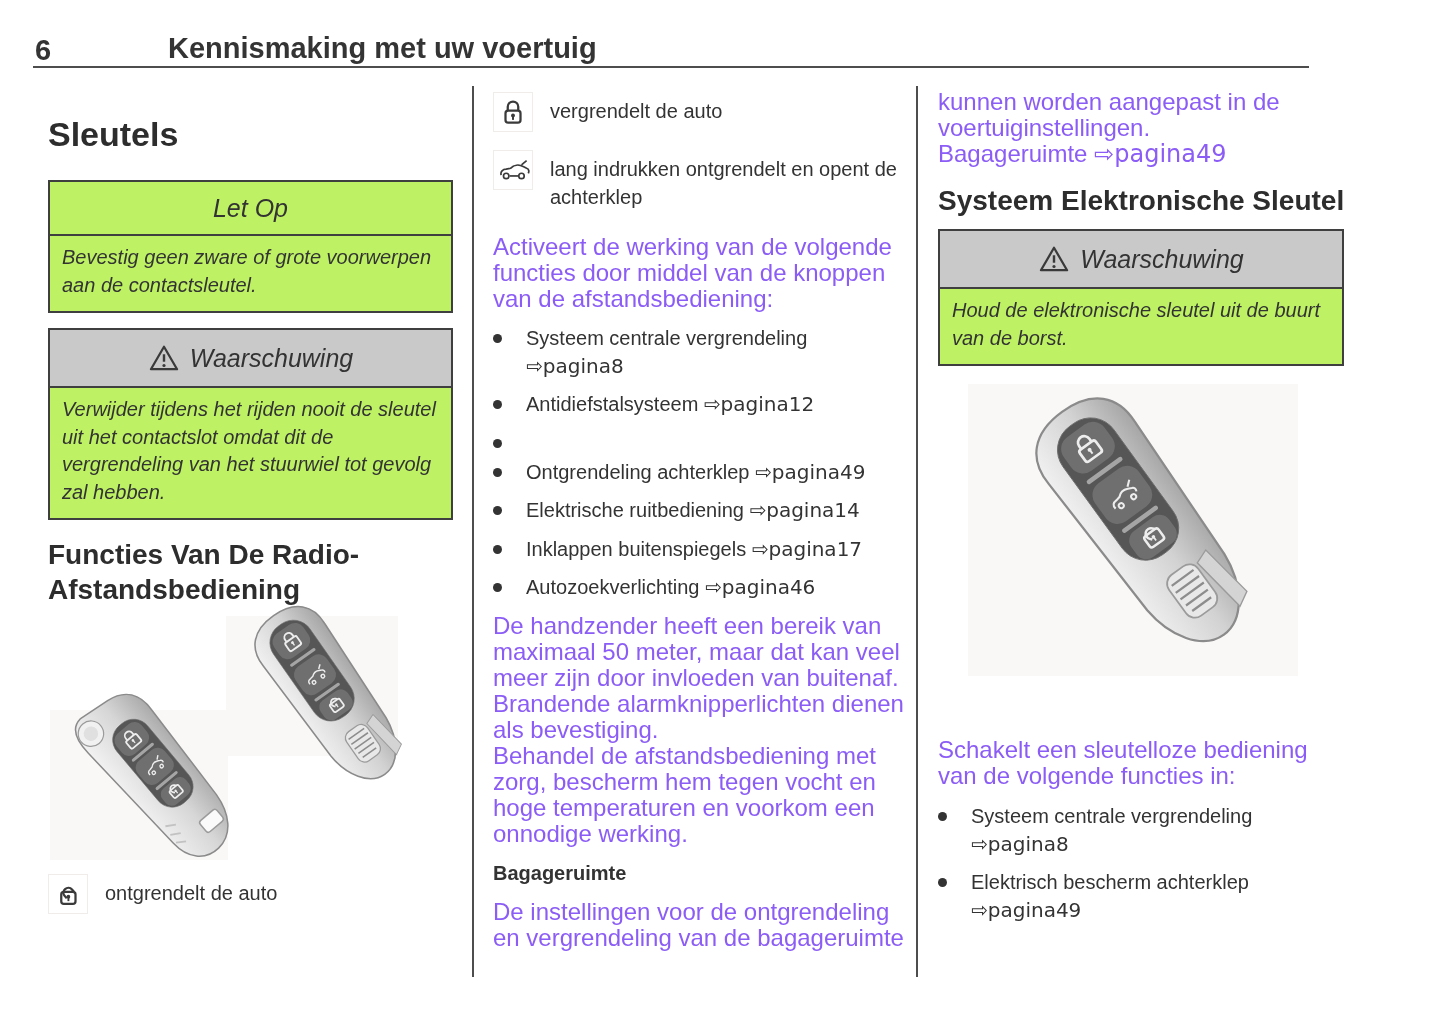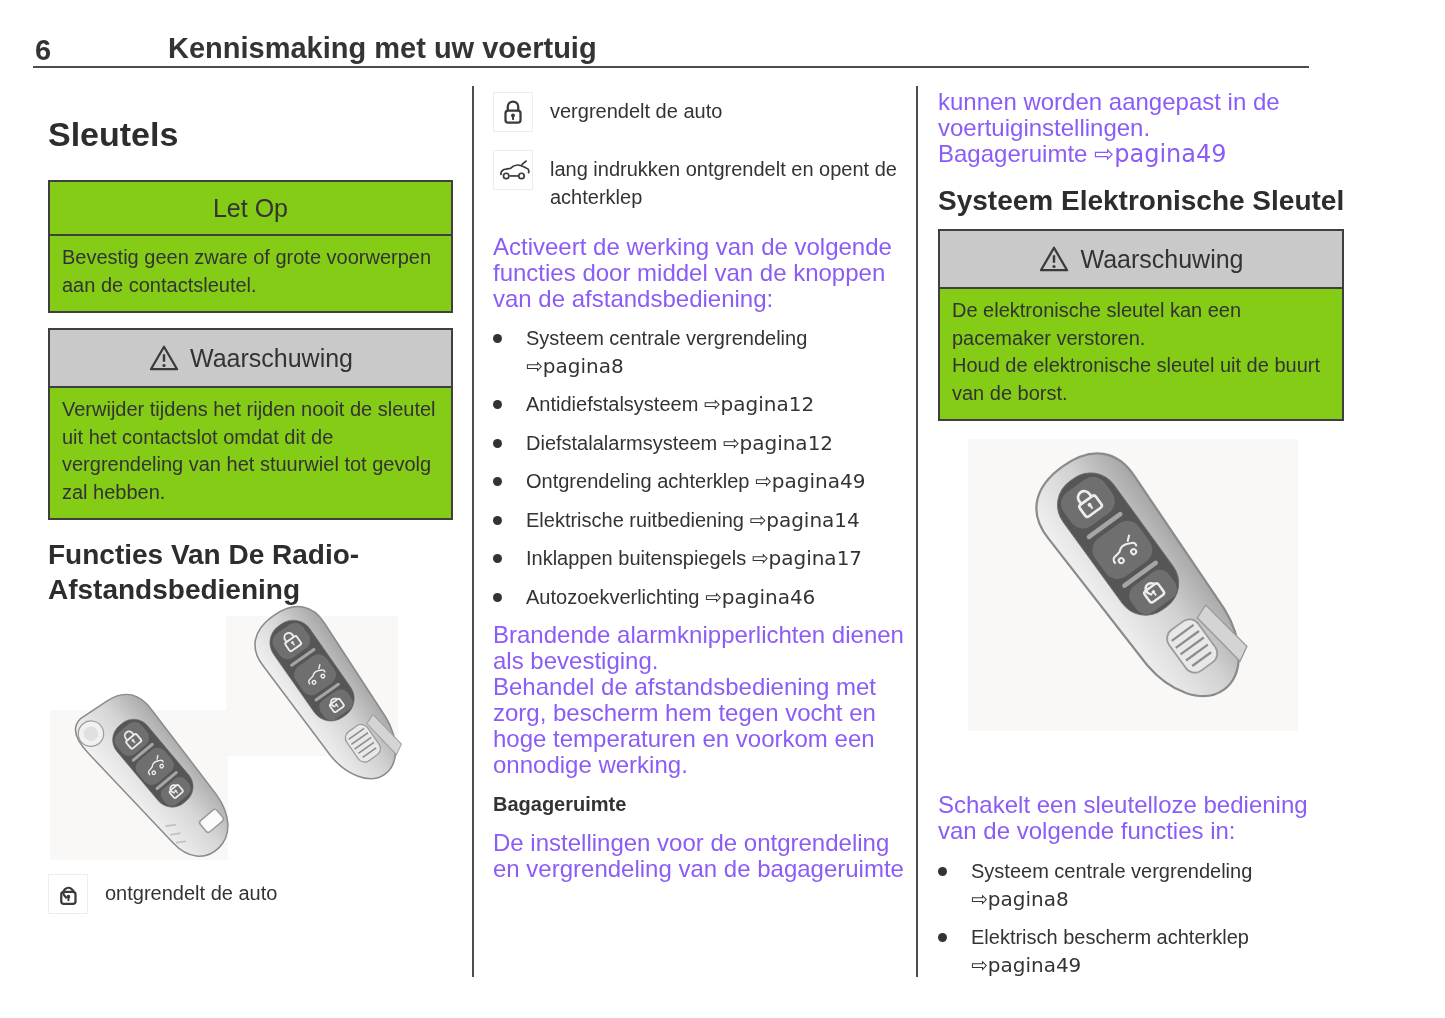--- a/index.html
+++ b/index.html
@@ -25,21 +25,21 @@
   .sub-h{font-size:20px;line-height:27px;font-weight:bold;color:#333;}
   .ref{white-space:nowrap;font-family:"DejaVu Sans",sans-serif;}
   .ref-block{display:block;font-family:"DejaVu Sans",sans-serif;}
 
   
   #col-left {left:48px; top:86px; width:405px;}
   #col-mid  {left:493px;top:86px; width:413px;}
   #col-right{left:938px;top:86px; width:406px;}
 
   
-  .notice-box{border:2px solid #3f3f3f;background:#84cc16;}
+  .notice-box{border:2px solid #3f3f3f;background:#bef264;font-style:italic;}
   .notice-header{text-align:center;font-size:25px;line-height:30px;color:#333;
                  padding:11px 6px;border-bottom:2px solid #3f3f3f;}
   .warn-header{display:flex;align-items:center;justify-content:center;gap:10px;
                font-size:25px;line-height:30px;color:#333;padding:13px 6px;
                background:#c9c9c9;border-bottom:2px solid #3f3f3f;}
   .notice-body{padding:8px 12px 12px 12px;font-size:20px;line-height:27.5px;}
 
   
   .icon-row{display:flex;align-items:flex-start;gap:17px;}
   .icell{flex:0 0 40px;width:40px;height:40px;border:1px solid #efecea;background:#fff;
@@ -245,22 +245,20 @@
       <span><span>Systeem centrale vergrendeling</span>
         <span class="ref-block">⇨pagina8</span></span>
     </div>
     <div class="bullet">
       <span class="dot"></span>
       <span><span>Antidiefstalsysteem</span>
         <span class="ref">⇨pagina12</span></span>
     </div>
     <div class="bullet">
       <span class="dot"></span>
-      <span><span>Diefstalalarmsysteem</span>
-        <span class="ref">⇨pagina12</span></span>
     </div>
     <div class="bullet">
       <span class="dot"></span>
       <span><span>Ontgrendeling achterklep</span>
         <span class="ref">⇨pagina49</span></span>
     </div>
     <div class="bullet">
       <span class="dot"></span>
       <span><span>Elektrische ruitbediening</span>
         <span class="ref">⇨pagina14</span></span>
@@ -271,20 +269,21 @@
         <span class="ref">⇨pagina17</span></span>
     </div>
     <div class="bullet">
       <span class="dot"></span>
       <span><span>Autozoekverlichting</span>
         <span class="ref">⇨pagina46</span></span>
     </div>
   </div>
 
   <div class="body-text" id="mid-paras">
+    <span style="display:block;">De handzender heeft een bereik van maximaal 50 meter, maar dat kan veel meer zijn door invloeden van buitenaf.</span>
     <span style="display:block;">Brandende alarmknipperlichten dienen als bevestiging.</span>
     <span style="display:block;">Behandel de afstandsbediening met zorg, bescherm hem tegen vocht en hoge temperaturen en voorkom een onnodige werking.</span>
   </div>
 
   <div class="sub-h" id="mid-subheading">Bagageruimte</div>
   <div class="body-text" id="mid-para4">De instellingen voor de ontgrendeling en vergrendeling van de bagageruimte</div>
 </div>
 
 <div class="abs" id="col-right">
 
@@ -300,21 +299,20 @@
       <span style="display:flex;">
         <svg width="32" height="28" viewBox="0 0 34 30">
             <path d="M17,3 L31,27 L3,27 Z" fill="none" stroke="#3a3a3a" stroke-width="2.4" stroke-linejoin="round"></path>
             <path d="M17,11 v8" stroke="#3a3a3a" stroke-width="2.6"></path>
             <circle cx="17" cy="23" r="1.7" fill="#3a3a3a"></circle>
           </svg>
       </span>
       <span>Waarschuwing</span>
     </div>
     <div class="notice-body">
-      <span style="display:block;">De elektronische sleutel kan een pacemaker verstoren.</span>
       <span style="display:block;">Houd de elektronische sleutel uit de buurt van de borst.</span>
     </div>
   </div>
 
   <div class="fig" id="fig-ekey">
     <div class="img-bg" style="left:30px;top:4px;width:330px;height:292px;"></div>
     <svg class="keysvg" style="left:138px;top:0px;transform:rotate(-36deg);" width="135" height="288" viewBox="0 0 150 320">
       <defs>
           <linearGradient id="gm3" x1="0" y1="0" x2="1" y2="0">
         <stop offset="0" stop-color="#f0f0f0"></stop>

